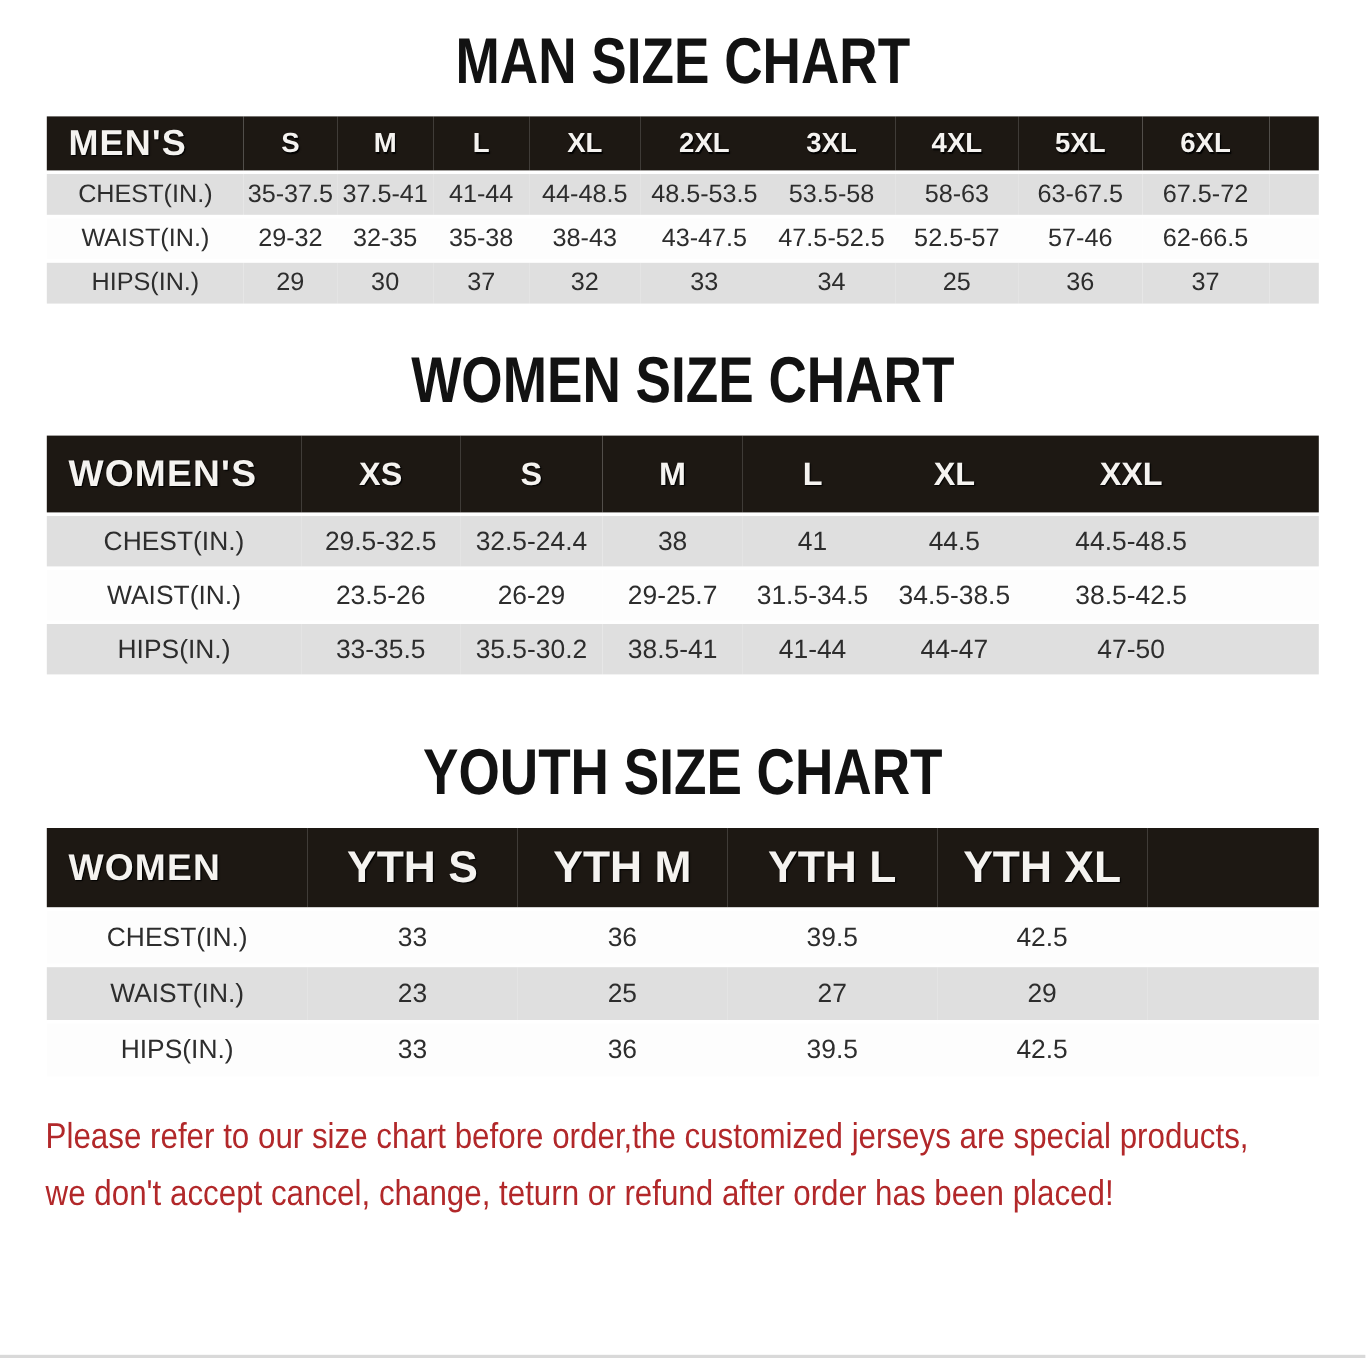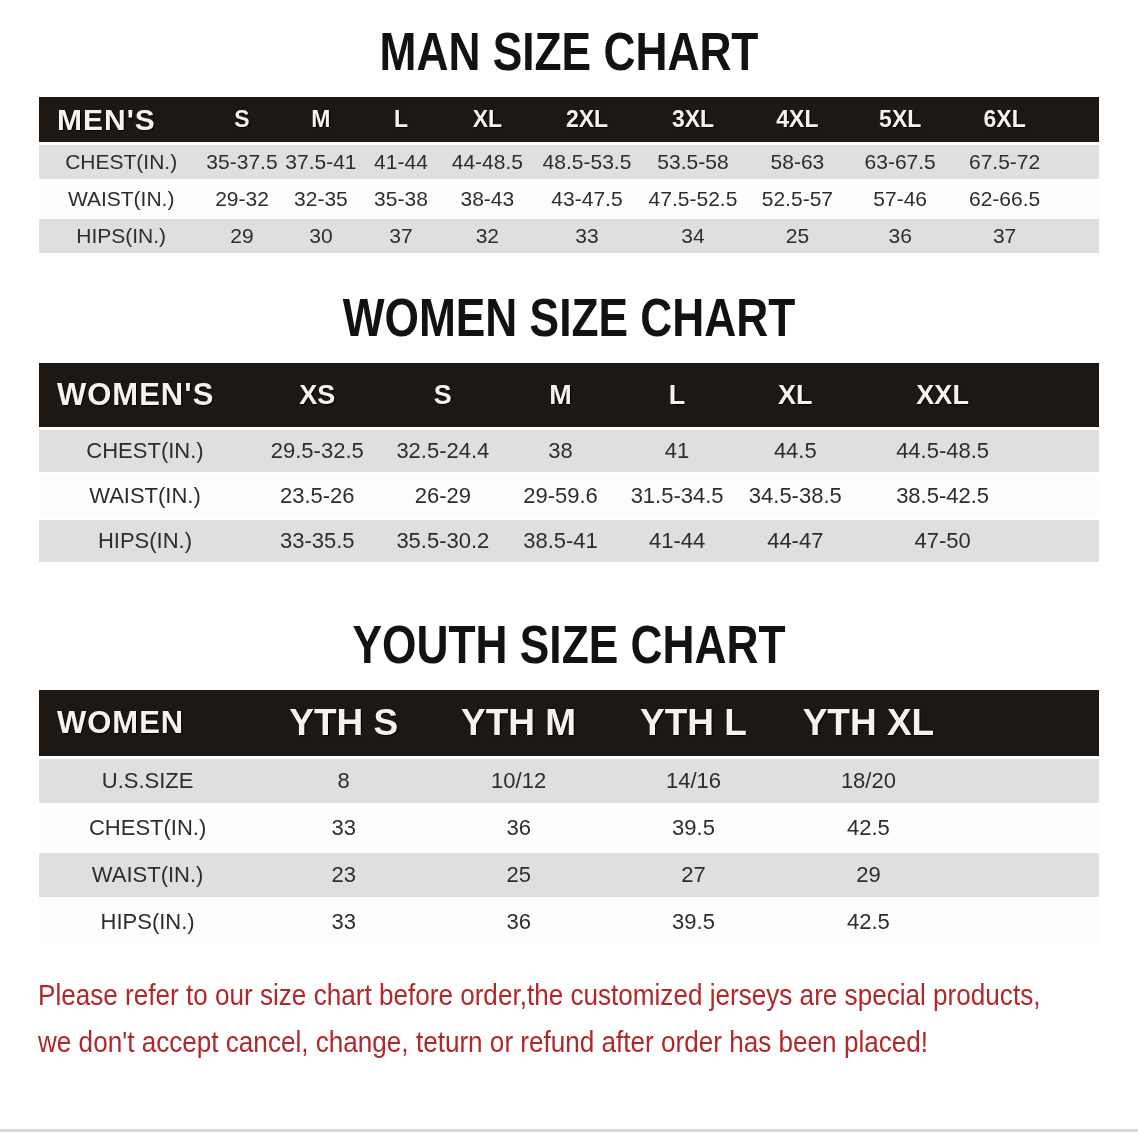--- a/index.html
+++ b/index.html
@@ -235,21 +235,21 @@
                 <td>38</td>
                 <td>41</td>
                 <td>44.5</td>
                 <td>44.5-48.5</td>
                 <td></td>
               </tr>
               <tr class="white">
                 <td>WAIST(IN.)</td>
                 <td>23.5-26</td>
                 <td>26-29</td>
-                <td>29-59.6</td>
+                <td>29-25.7</td>
                 <td>31.5-34.5</td>
                 <td>34.5-38.5</td>
                 <td>38.5-42.5</td>
                 <td></td>
               </tr>
               <tr class="gray">
                 <td>HIPS(IN.)</td>
                 <td>33-35.5</td>
                 <td>35.5-30.2</td>
                 <td>38.5-41</td>
@@ -279,28 +279,20 @@
               <tr>
                 <th class="group">WOMEN</th>
                 <th class="size">YTH S</th>
                 <th class="size">YTH M</th>
                 <th class="size">YTH L</th>
                 <th class="size">YTH XL</th>
                 <th></th>
               </tr>
             </thead>
             <tbody>
-              <tr class="gray">
-                <td>U.S.SIZE</td>
-                <td>8</td>
-                <td>10/12</td>
-                <td>14/16</td>
-                <td>18/20</td>
-                <td></td>
-              </tr>
               <tr class="white">
                 <td>CHEST(IN.)</td>
                 <td>33</td>
                 <td>36</td>
                 <td>39.5</td>
                 <td>42.5</td>
                 <td></td>
               </tr>
               <tr class="gray">
                 <td>WAIST(IN.)</td>

